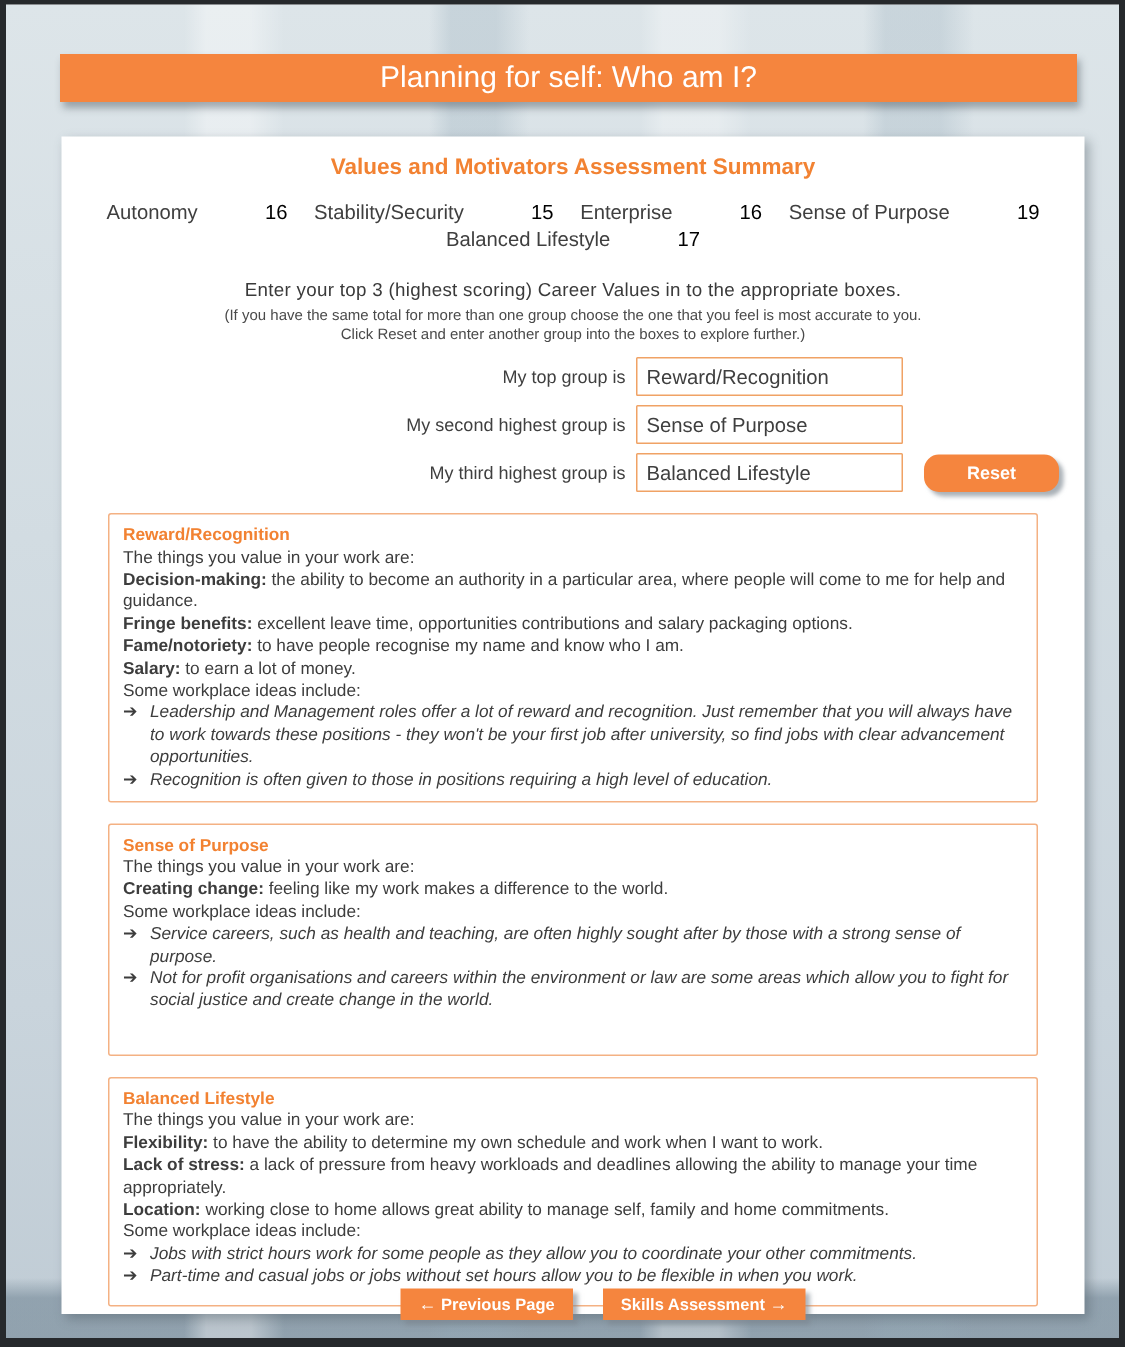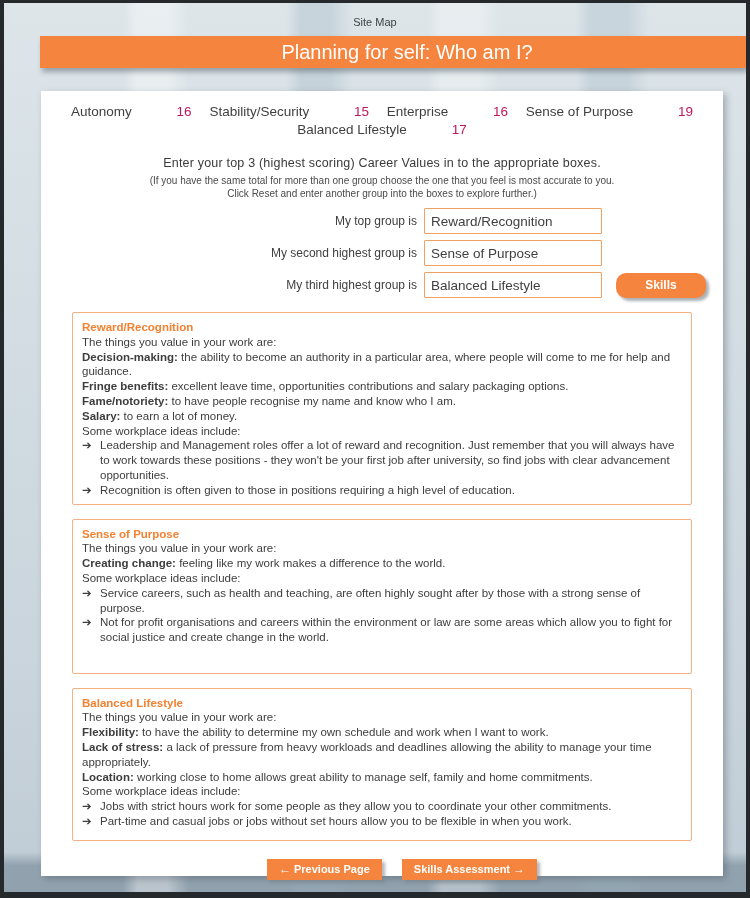--- a/index.html
+++ b/index.html
@@ -15,31 +15,31 @@
         rgba(255,255,255,0) 67% 77%, rgba(150,172,186,.28) 79% 84%, rgba(255,255,255,0) 87%),
       linear-gradient(180deg, rgba(0,0,0,0) 0 95.5%, rgba(98,120,136,.5) 97% 100%),
       linear-gradient(180deg, #dde5e9 0%, #d2dce2 40%, #c9d4dc 75%, #c0ccd5 100%);
   }
 
   .sitemap { position:absolute; top:13px; left:0; width:100%; text-align:center;
     font-size:11px; color:#3f4245; cursor:pointer; }
 
   .banner { position:absolute; left:36px; top:33px; width:678px; height:32px;
     background:#f5853e; color:#ffffff; text-align:center; line-height:33px;
-    font-size:20px; box-shadow:2px 4px 5px rgba(70,82,92,.45);padding-left:28px; }
+    font-size:20px; box-shadow:2px 4px 5px rgba(70,82,92,.45); }
 
   .card { position:absolute; left:37px; top:88px; width:682px; height:785px;
     background:#ffffff; box-shadow:3px 3px 7px rgba(70,82,92,.40); box-sizing:border-box; }
 
   .card-title { margin:0; padding-top:12px; text-align:center; color:#f28232;
     font-size:15px; font-weight:bold; height:18px; line-height:18px; }
 
   .scores { margin-top:12px; text-align:center; font-size:13.5px; color:#3f3f3f; line-height:18px; }
   .score-item { margin:0 7px; white-space:nowrap; }
-  .score-num { color:#be185d;margin-left:41px; }
+  .score-num { color:#000000;margin-left:41px; }
 
   .instructions { margin-top:16px; text-align:center; color:#3a3a3a; }
   .instr-heading { font-size:12.5px; font-weight:normal; height:16px; line-height:16px; letter-spacing:.2px; }
   .instr-note { font-size:10px; color:#4a4a4a; margin-top:3px; line-height:13px; }
 
   .values-form { margin-top:8px; }
   .form-row { display:flex; align-items:center; height:26px; margin-bottom:6px;padding-left:44px; }
   .form-label { width:332px; text-align:right; font-size:12px; color:#3f3f3f; padding-right:7px; }
   .form-input { width:164px; height:24px; border:1px solid #f0a265; border-radius:1px;
     font-size:13.5px; color:#3f3f3f; padding:0 6px; font-family:inherit; outline:none; }
@@ -50,50 +50,50 @@
   .boxes { margin-top:14px; }
   .vbox { margin:0 31px 14px 31px; border:1px solid #f4b183; border-radius:2px;
     padding:7px 9px 6px 9px; font-size:11.5px; color:#3d3d3d; line-height:14.8px; }
   .vbox-1 { min-height:148px; }
   .vbox-2 { min-height:140px; }
   .vbox-3 { min-height:138px; }
   .vbox-title { color:#f28232; font-weight:bold; }
   .term { font-weight:bold; }
   .idea { display:flex; }
   .arrow-bullet { flex:0 0 auto; width:18px; color:#3d3d3d; }
-  .idea-text { flex:1; }
+  .idea-text { flex:1;font-style:italic; }
 
   .footer-buttons { position:absolute; left:20px; bottom:-4px; width:100%;
     display:flex; justify-content:center; gap:20px; }
   .nav-btn { height:21px; line-height:21px; background:#f5853e; color:#fff; border:none;
     font-size:11px; font-weight:bold; font-family:inherit; padding:0 12px;
     box-shadow:3px 3px 3px rgba(125,135,145,.6); cursor:pointer; white-space:nowrap; }
   .nav-btn .btn-arrow { font-size:12px; }
 
   .citation-anchor { position:absolute; left:46px; top:678px; width:0; height:0; }
   .citation { position:absolute; width:420px; left:0; top:0;
     transform:translate(-50%,-50%) rotate(-90deg);
     text-align:center; white-space:nowrap;
     font-family:"Liberation Serif", serif; font-style:italic; font-size:10px; color:#333333; }
 </style>
 </head>
 <body>
 
 <div class="frame">
 
-  <div class="sitemap">Site Map</div>
 
   <div class="banner">Planning for self: Who am I?</div>
 
   <div class="citation-anchor">
     <div class="citation">From "The Art of Building Windmills" Graduate Employment Unit, Liverpool University</div>
   </div>
 
   <div class="card">
 
+    <h2 class="card-title">Values and Motivators Assessment Summary</h2>
 
     <div class="scores">
       <div>
         <span class="score-item"><span>Autonomy</span> <span class="score-num">16</span></span>
         <span class="score-item"><span>Stability/Security</span> <span class="score-num">15</span></span>
         <span class="score-item"><span>Enterprise</span> <span class="score-num">16</span></span>
         <span class="score-item"><span>Sense of Purpose</span> <span class="score-num">19</span></span>
         <span class="score-item"><span>Balanced Lifestyle</span> <span class="score-num">17</span></span>
       </div>
     </div>
@@ -111,21 +111,21 @@
         <div class="form-label">My top group is</div>
         <input class="form-input" type="text" value="Reward/Recognition" style="">
       </div>
       <div class="form-row">
         <div class="form-label">My second highest group is</div>
         <input class="form-input" type="text" value="Sense of Purpose" style="">
       </div>
       <div class="form-row">
         <div class="form-label">My third highest group is</div>
         <input class="form-input" type="text" value="Balanced Lifestyle" style="">
-        <button class="reset-btn">Skills</button>
+        <button class="reset-btn">Reset</button>
       </div>
     </div>
 
     <div class="boxes">
 
       <div class="vbox vbox-1">
         <div class="vbox-title">Reward/Recognition</div>
         <div>The things you value in your work are:</div>
         <div><span class="term">Decision-making:</span><span> the ability to become an authority in a particular area, where people will come to me for help and guidance.</span></div>
         <div><span class="term">Fringe benefits:</span><span> excellent leave time, opportunities contributions and salary packaging options.</span></div>

